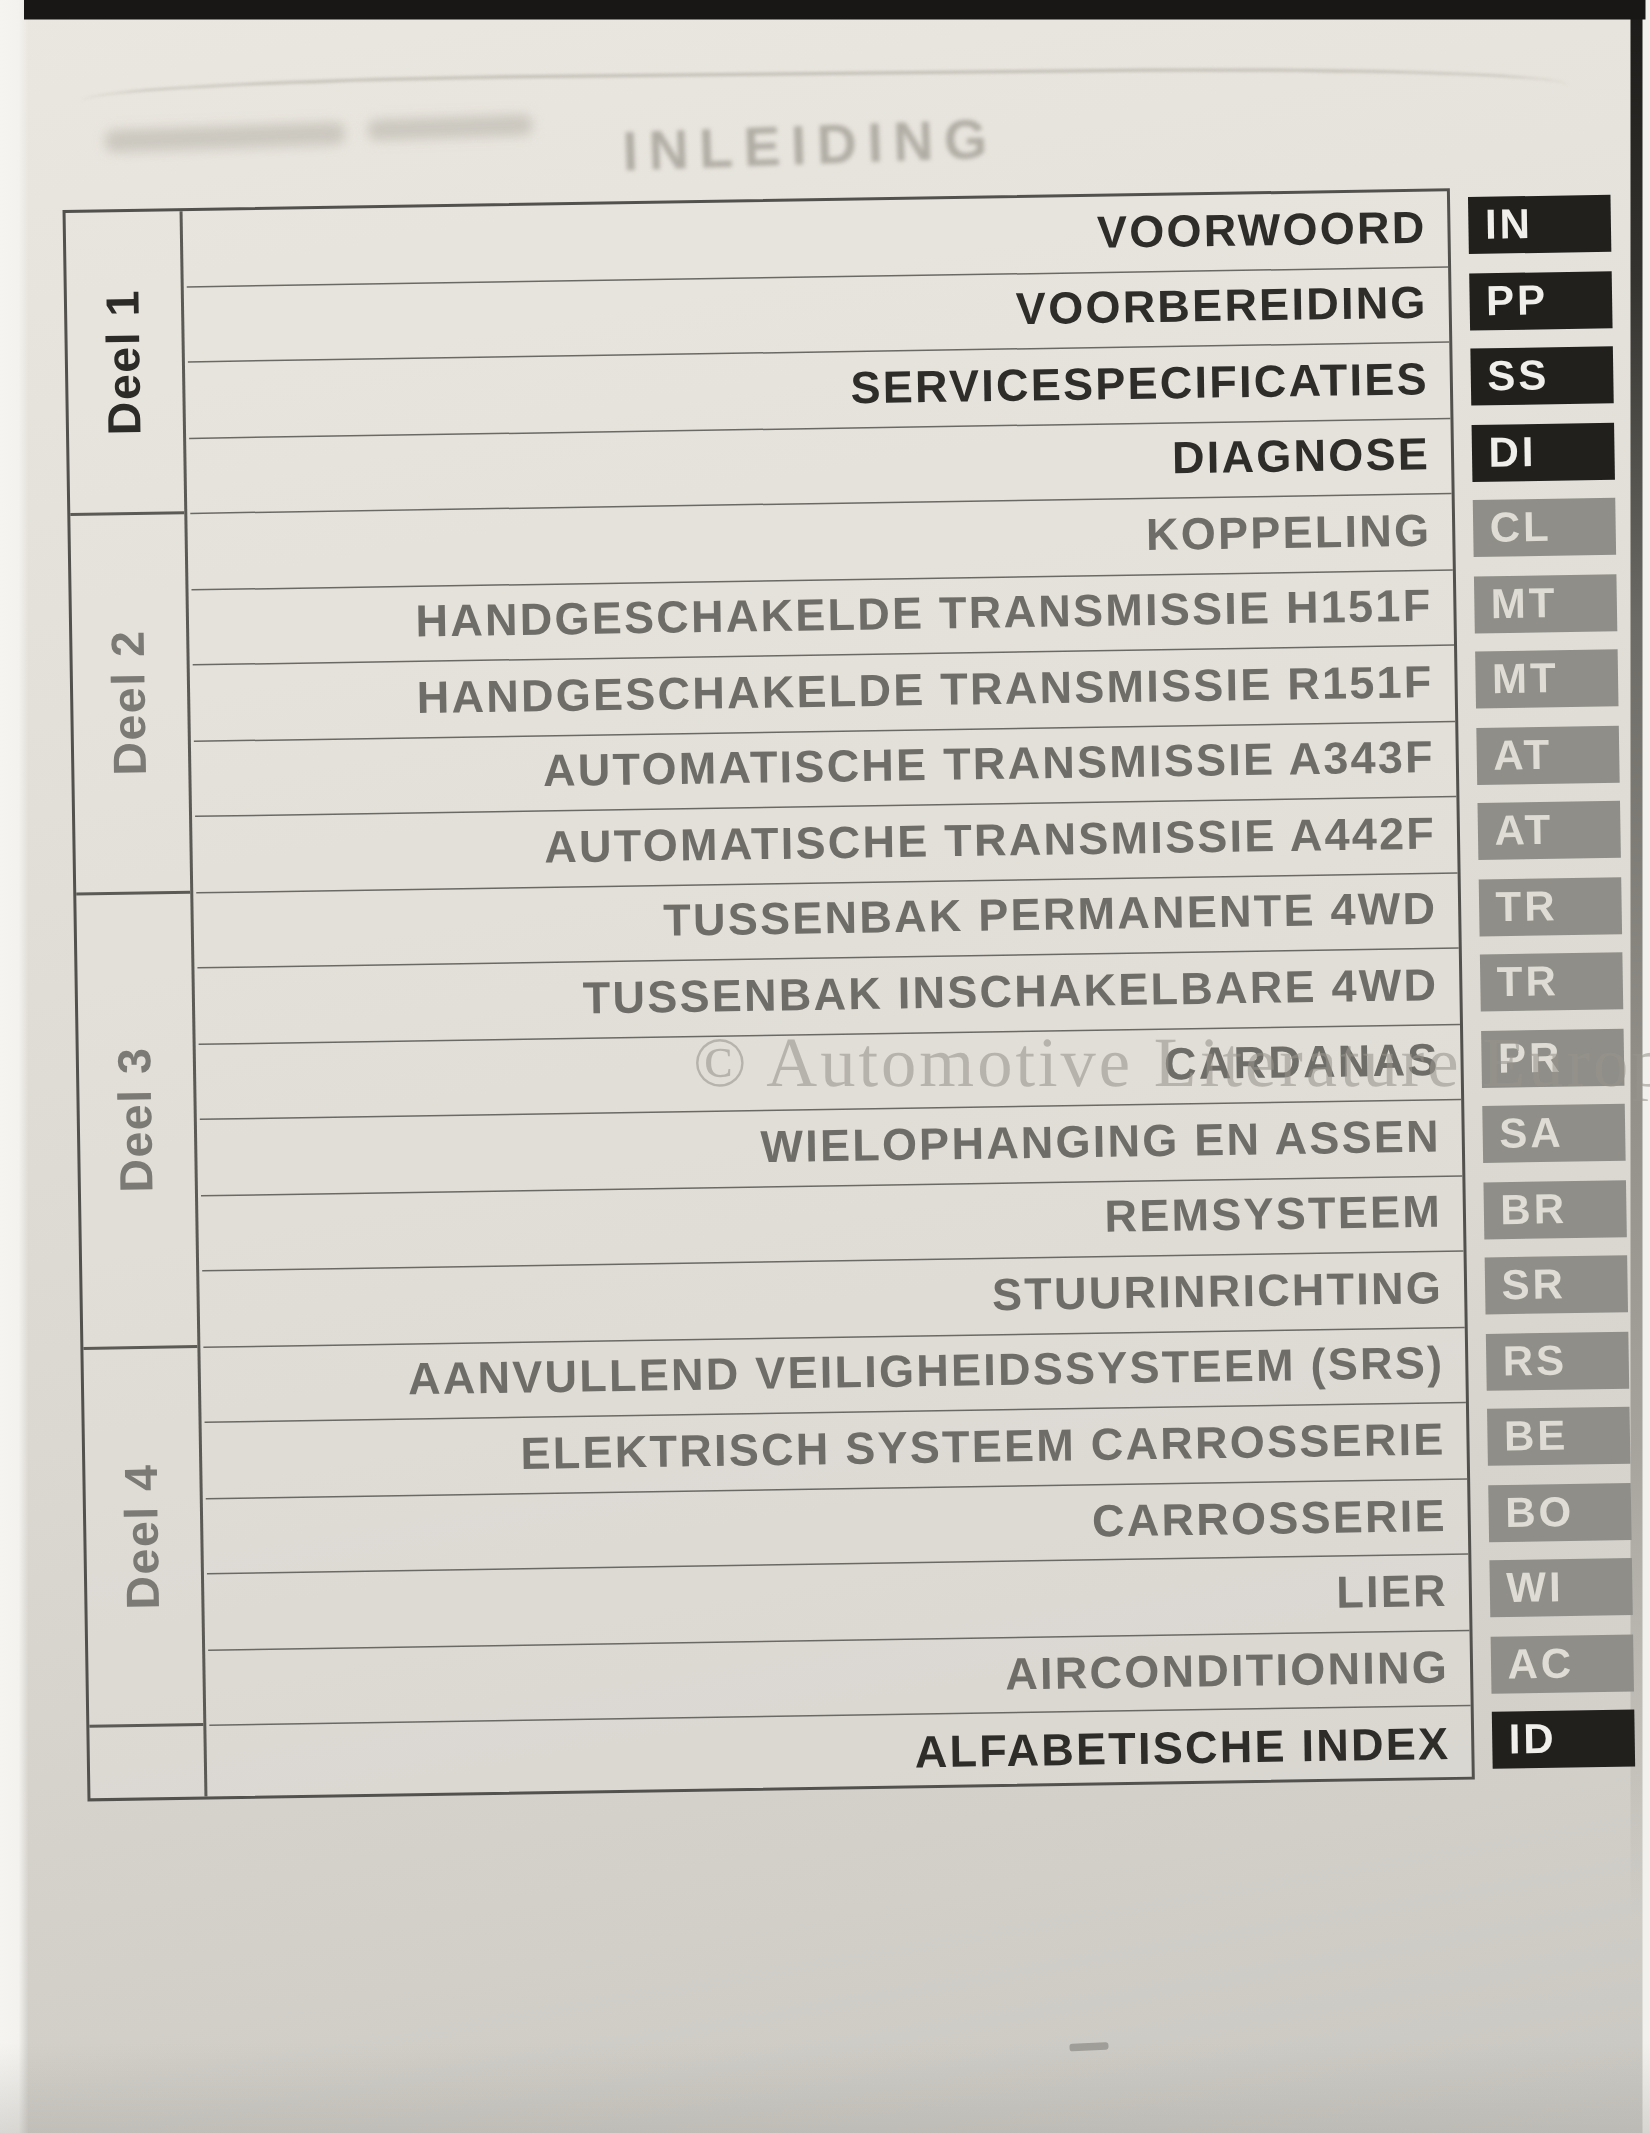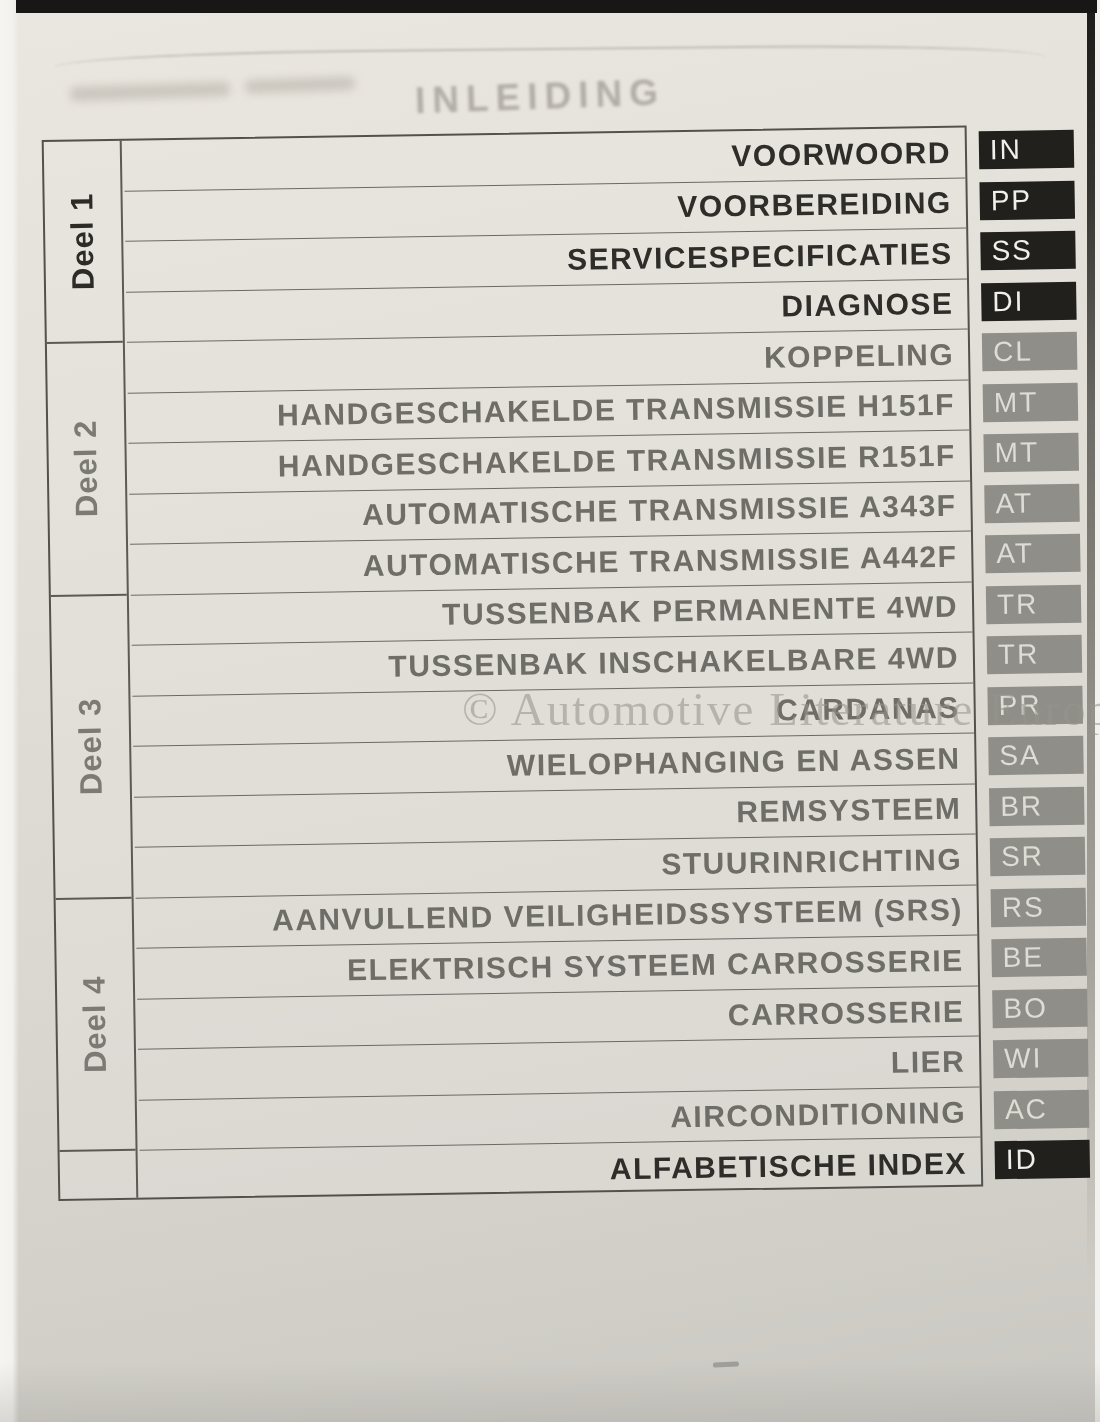--- a/index.html
+++ b/index.html
@@ -47,21 +47,21 @@
   .rows-col{position:absolute;left:80px;top:0;right:0;height:100%;}
   .row{box-sizing:border-box;height:50.52px;border-bottom:1.5px solid #6b6964;
     display:flex;align-items:center;justify-content:flex-end;padding-right:14px;}
   .row:last-child{border-bottom:none;}
   .row .title{font-size:30px;font-weight:bold;letter-spacing:1.5px;color:#6f6d68;white-space:nowrap;}
   .row.em .title{color:#2e2d2a;}
 
   .badge-col{position:absolute;left:937px;top:0;width:95px;height:100%;}
   .badge{position:absolute;left:0;width:95px;height:38px;box-sizing:border-box;
     background:#8f8e88;display:flex;align-items:center;padding-left:11px;}
-  .badge .code{font-size:28px;font-weight:normal;letter-spacing:2px;color:#dedcd4;text-align:right;}
+  .badge .code{font-size:28px;font-weight:bold;letter-spacing:2px;color:#dedcd4;text-align:right;}
   .badge.em{background:#21201d;}
   .badge.em .code{color:#f0efeb;}
 
   
   .watermark{
     position:absolute;left:462px;top:682px;
     font-family:"Liberation Serif", serif;
     font-size:47px;letter-spacing:2px;white-space:nowrap;
     color:rgba(152,149,142,0.58);filter:blur(0.4px);z-index:5;
   }

